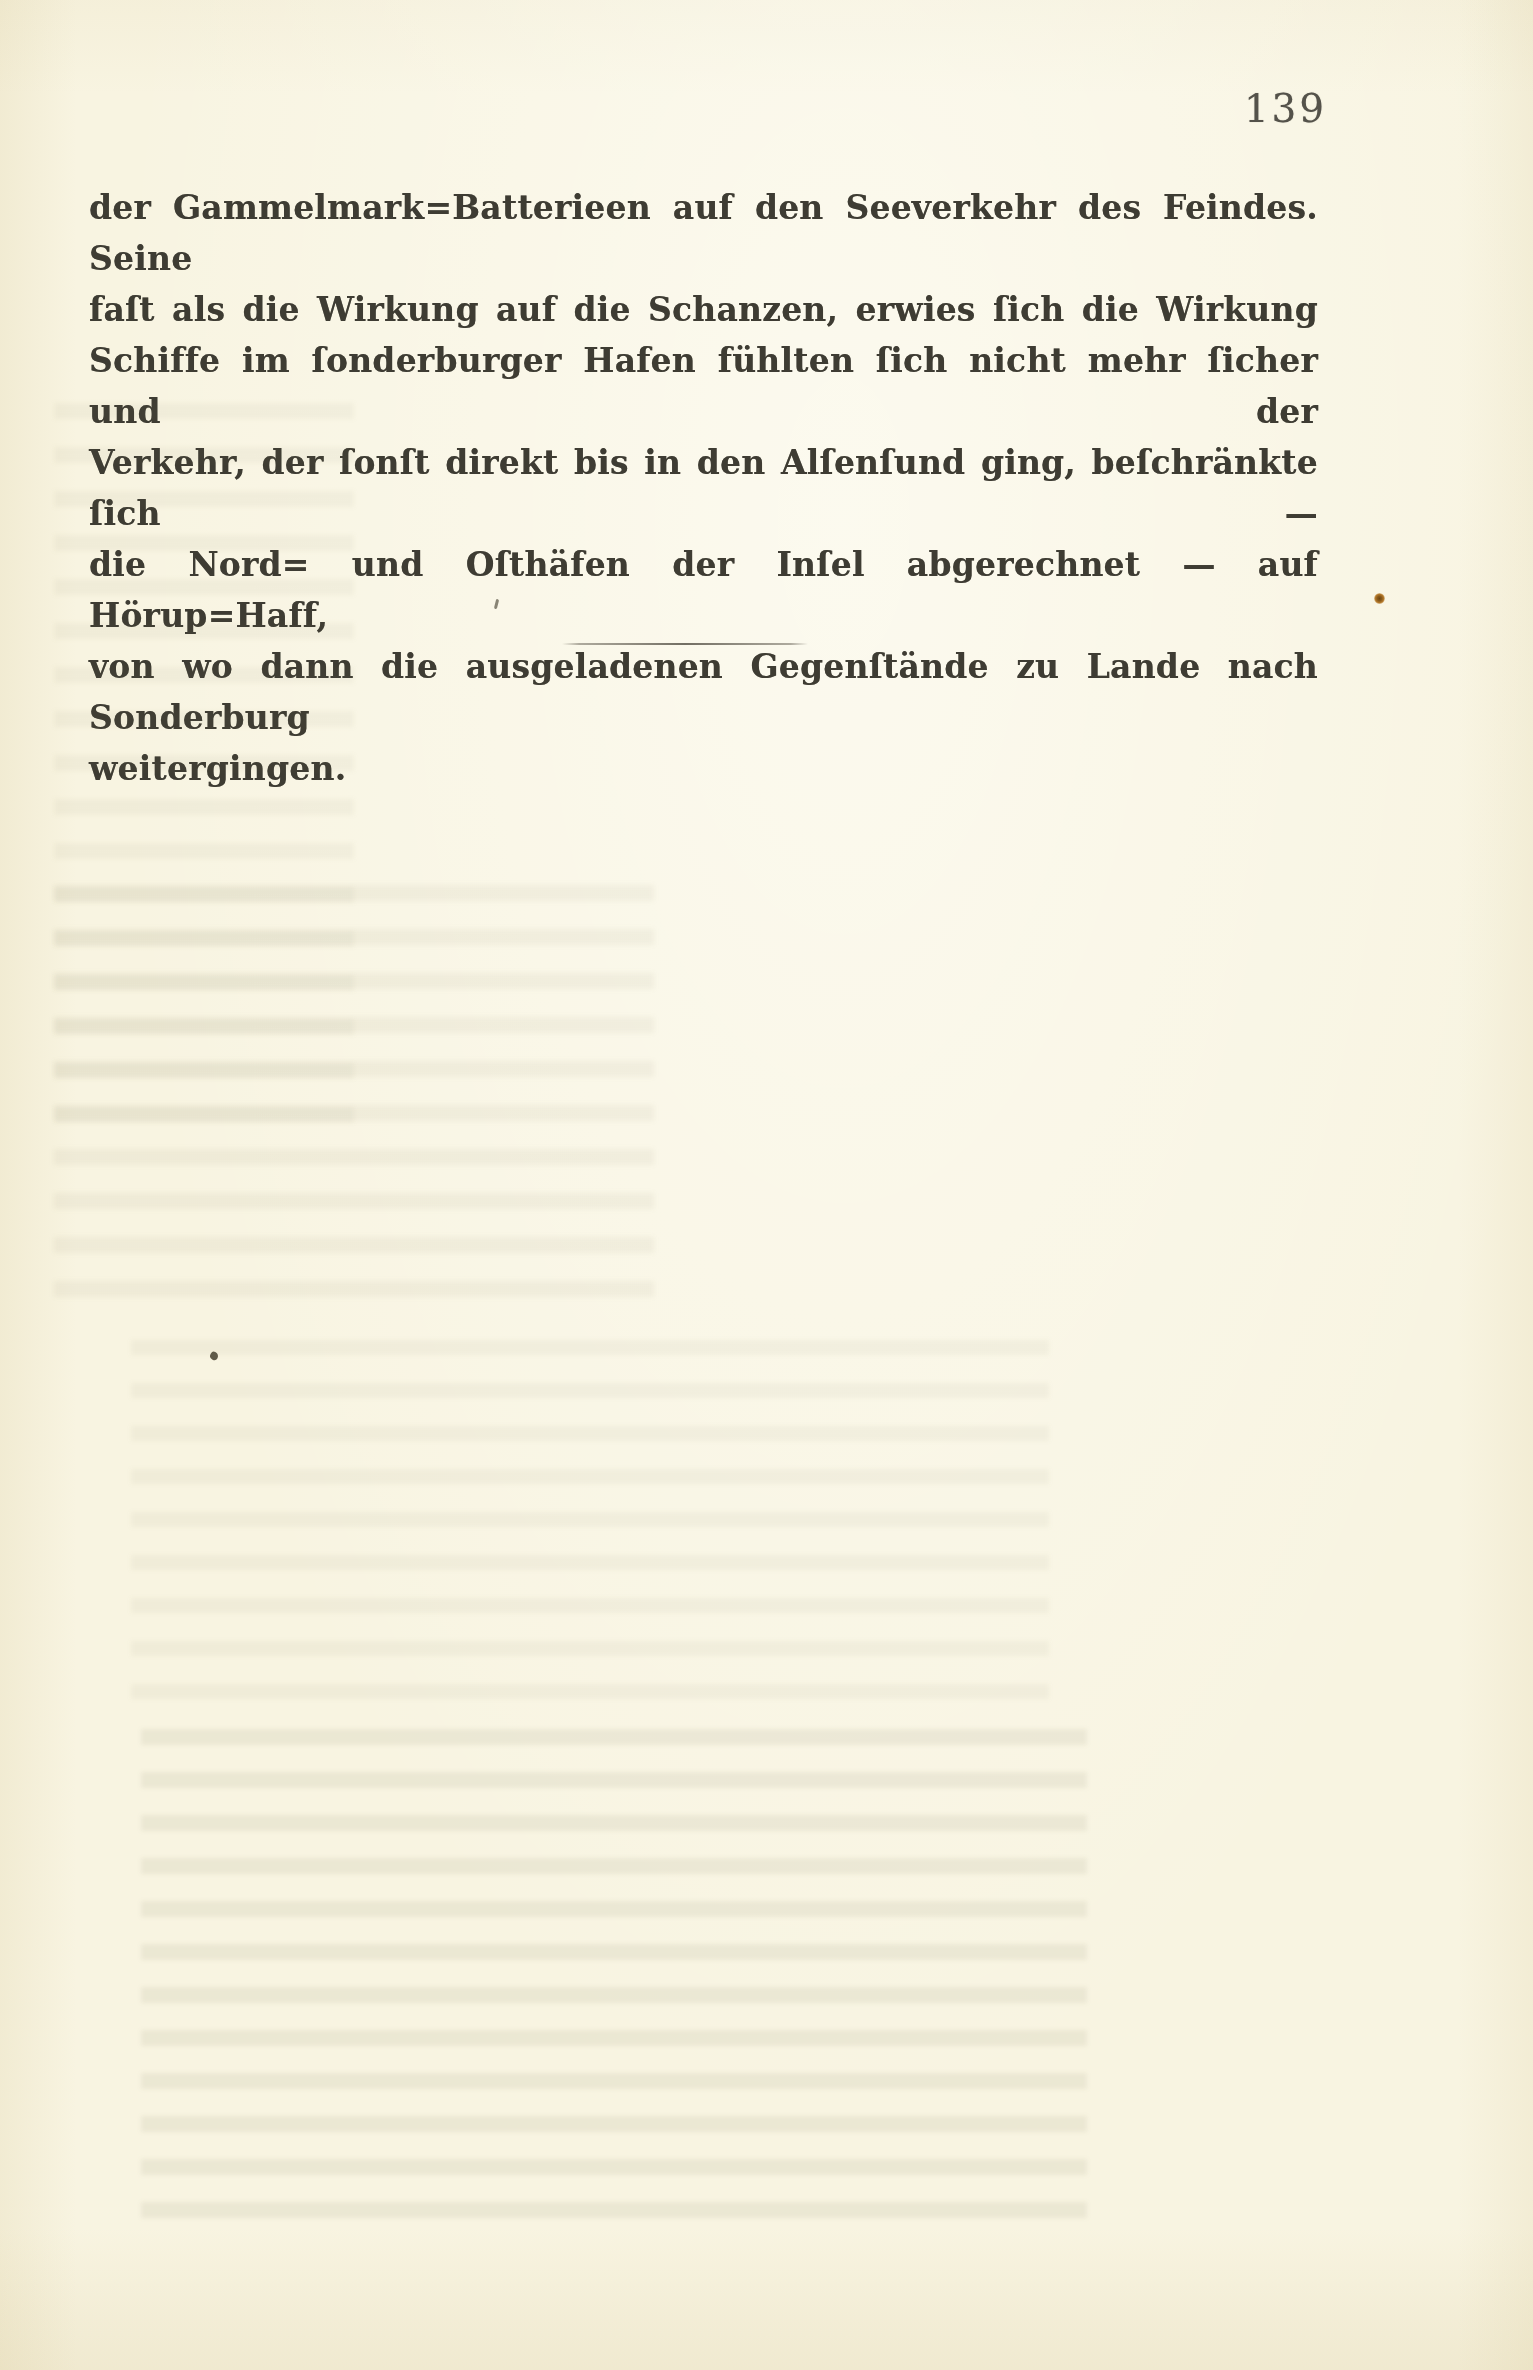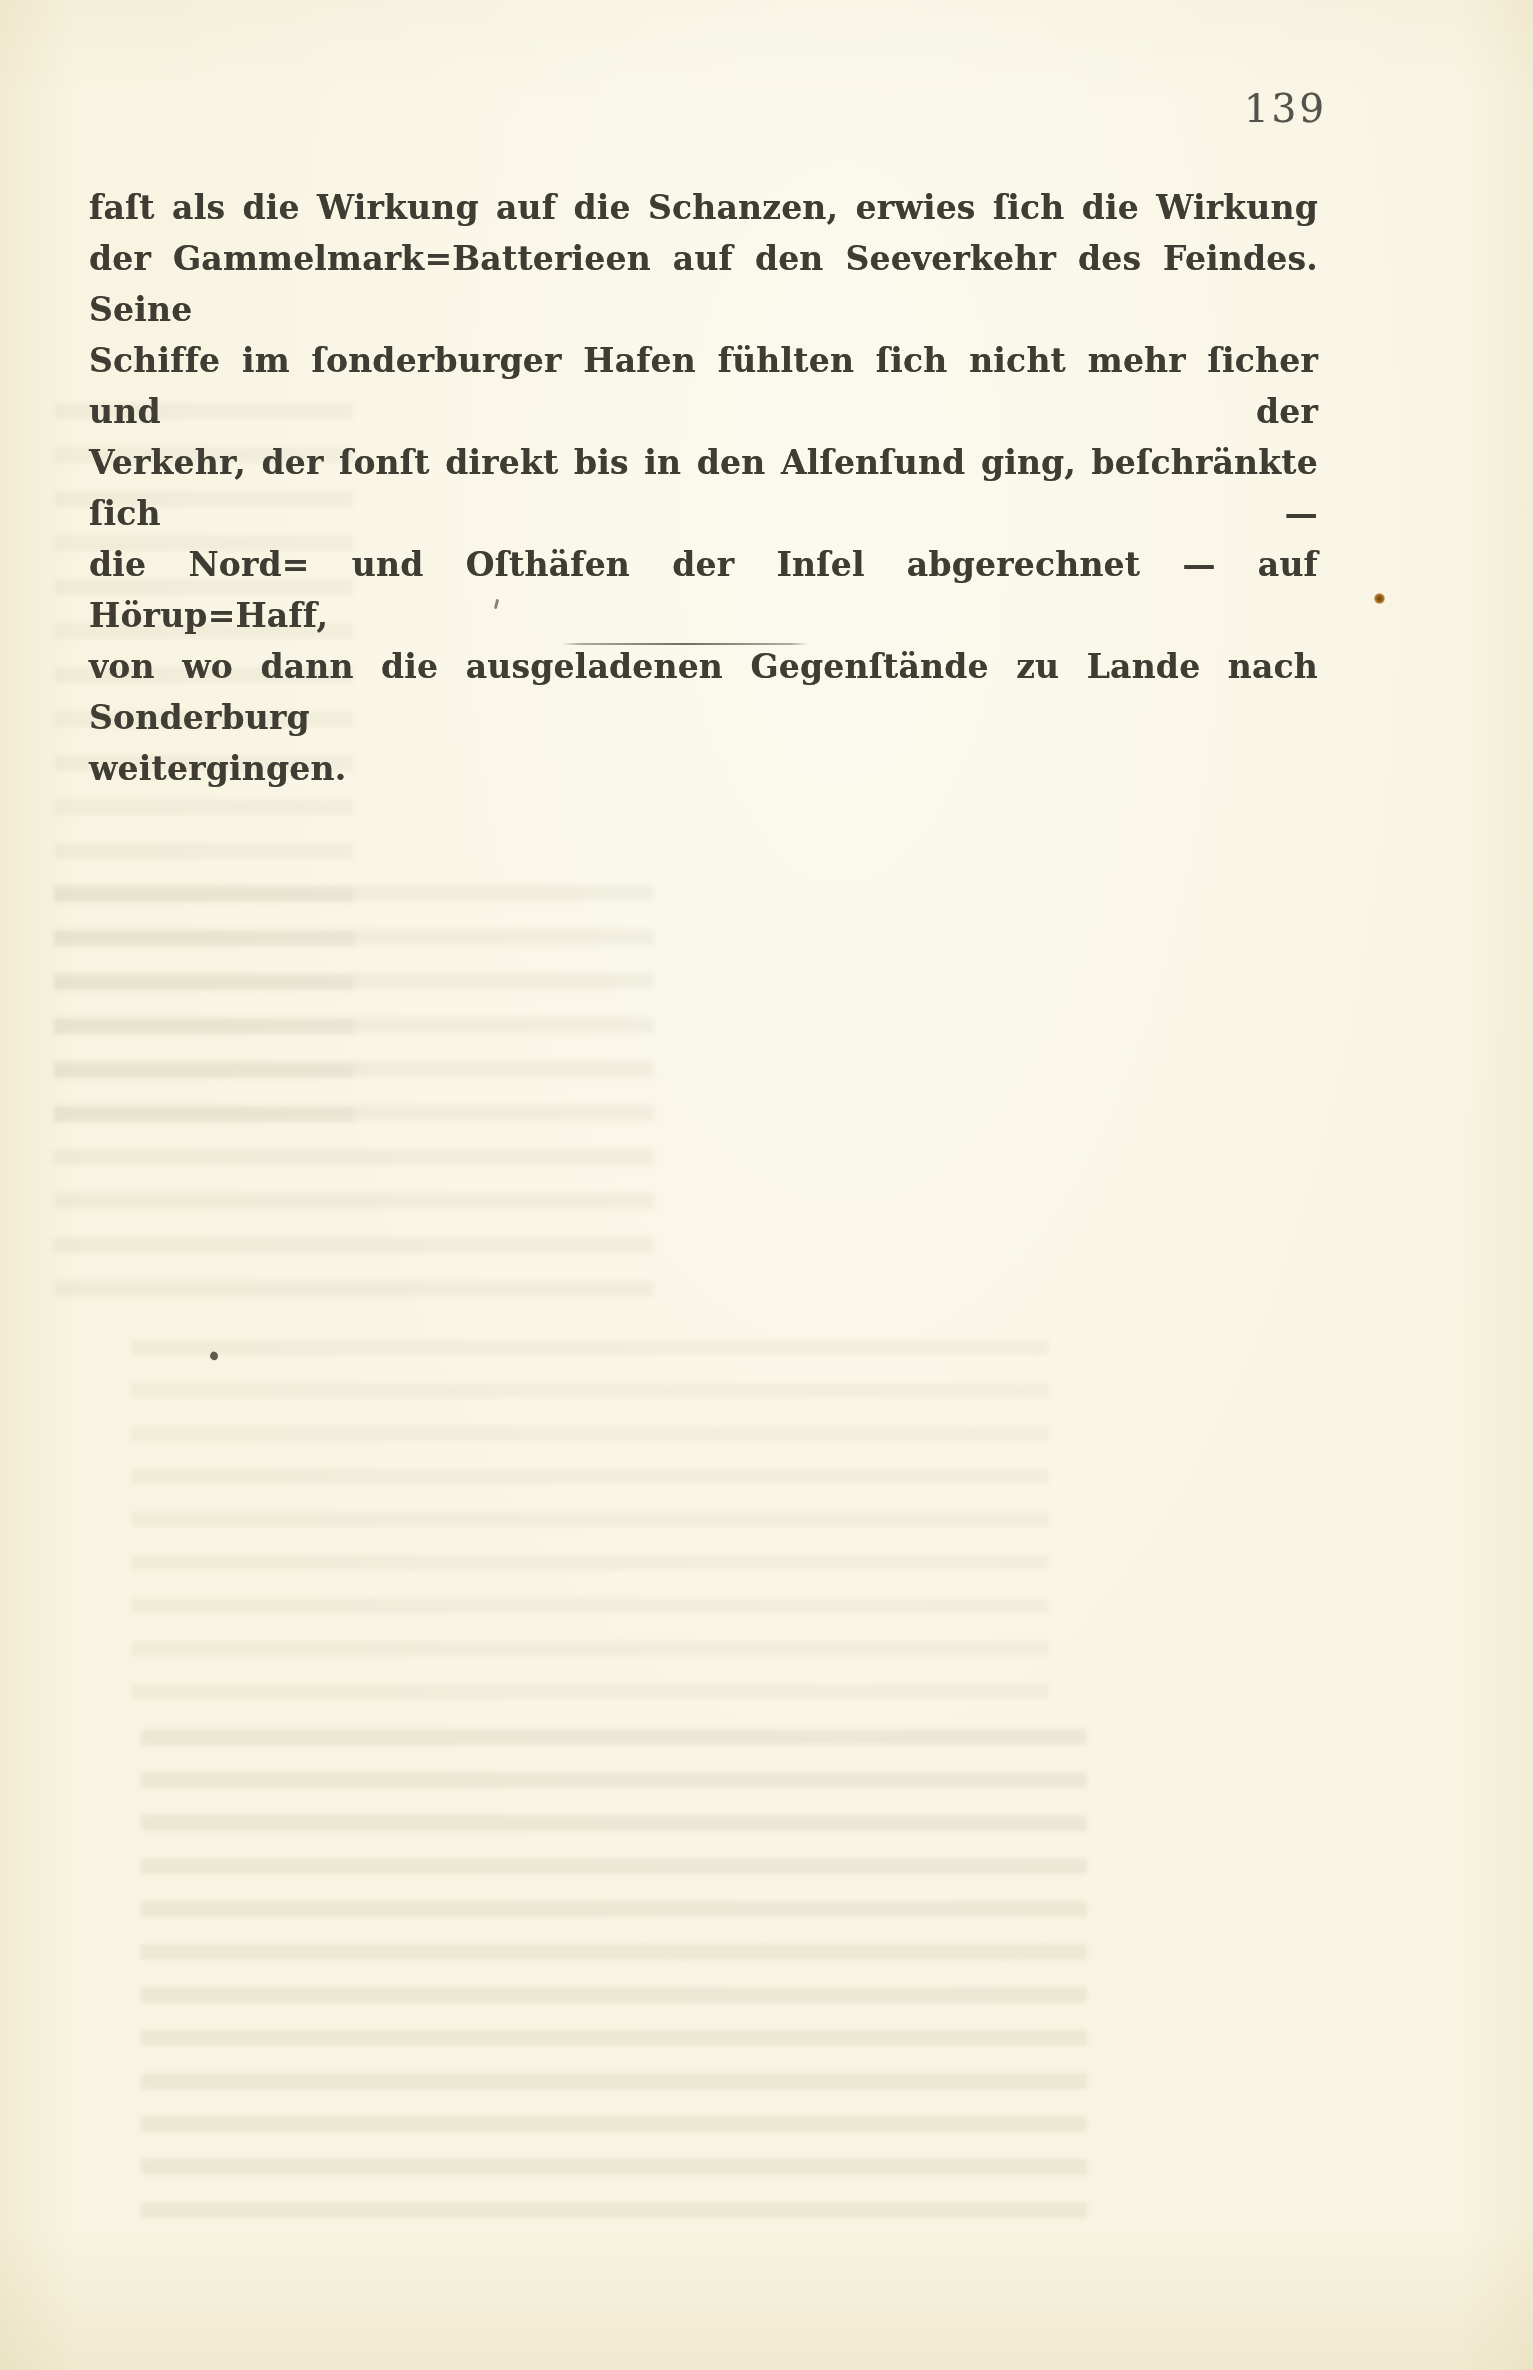--- a/index.html
+++ b/index.html
@@ -133,22 +133,22 @@
   }
 </style>
 </head>
 <body>
 
 <div class="sheet">
 
   <div class="pageno">139</div>
 
   <div class="textblock">
+    <div class="line">der Gammelmark=Batterieen auf den Seeverkehr des Feindes. Seine</div>
     <div class="line">faſt als die Wirkung auf die Schanzen, erwies ſich die Wirkung</div>
-    <div class="line">der Gammelmark=Batterieen auf den Seeverkehr des Feindes. Seine</div>
     <div class="line">Schiffe im ſonderburger Hafen fühlten ſich nicht mehr ſicher und der</div>
     <div class="line">Verkehr, der ſonſt direkt bis in den Alſenſund ging, beſchränkte ſich —</div>
     <div class="line">die Nord= und Oſthäfen der Inſel abgerechnet — auf Hörup=Haff,</div>
     <div class="line">von wo dann die ausgeladenen Gegenſtände zu Lande nach Sonderburg</div>
     <div class="line last">weitergingen.</div>
   </div>
 
   <div class="divider"></div>
 
   <div class="mark-apostrophe"></div>

